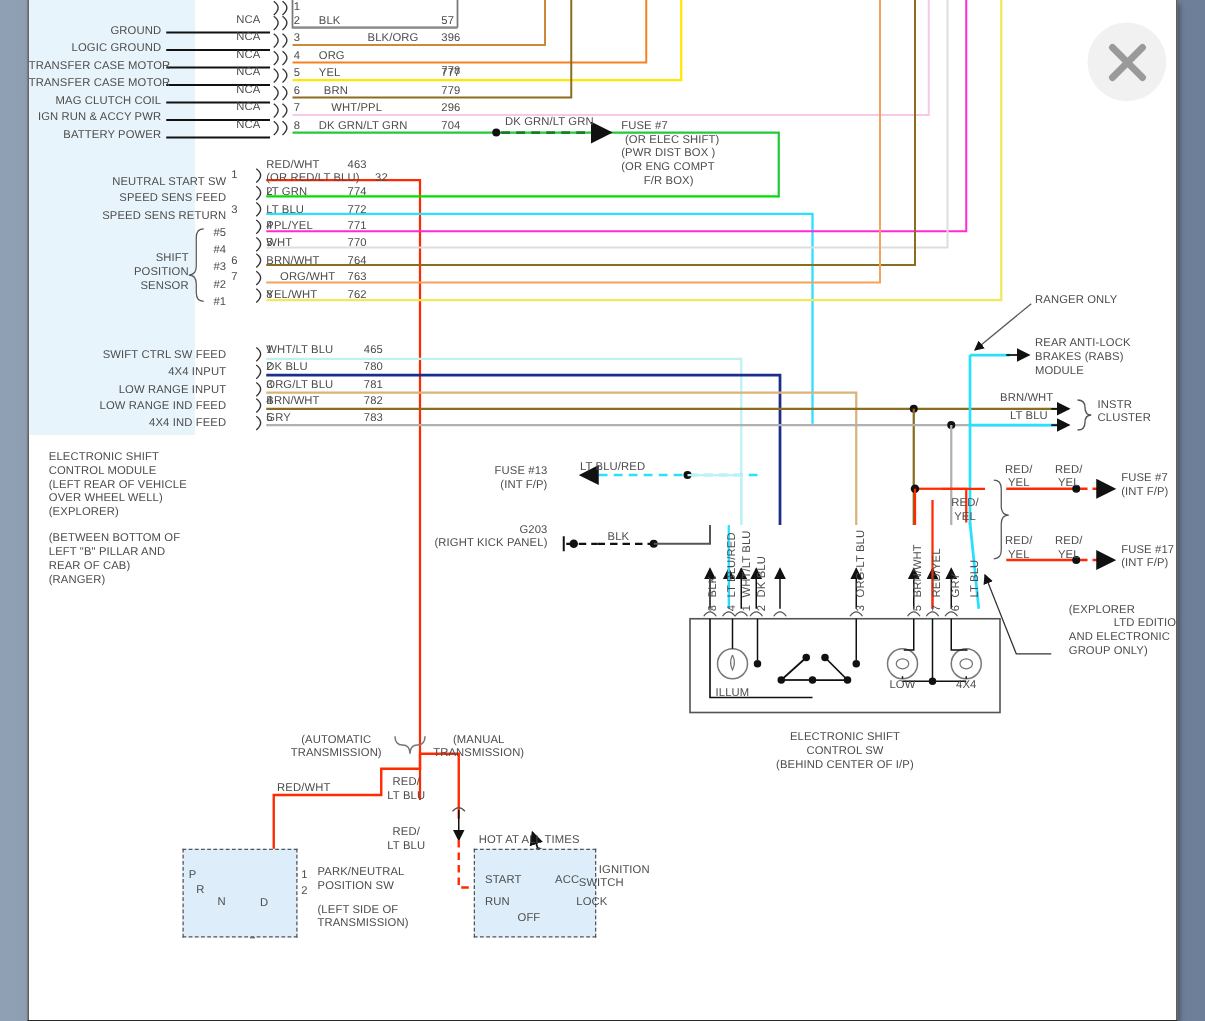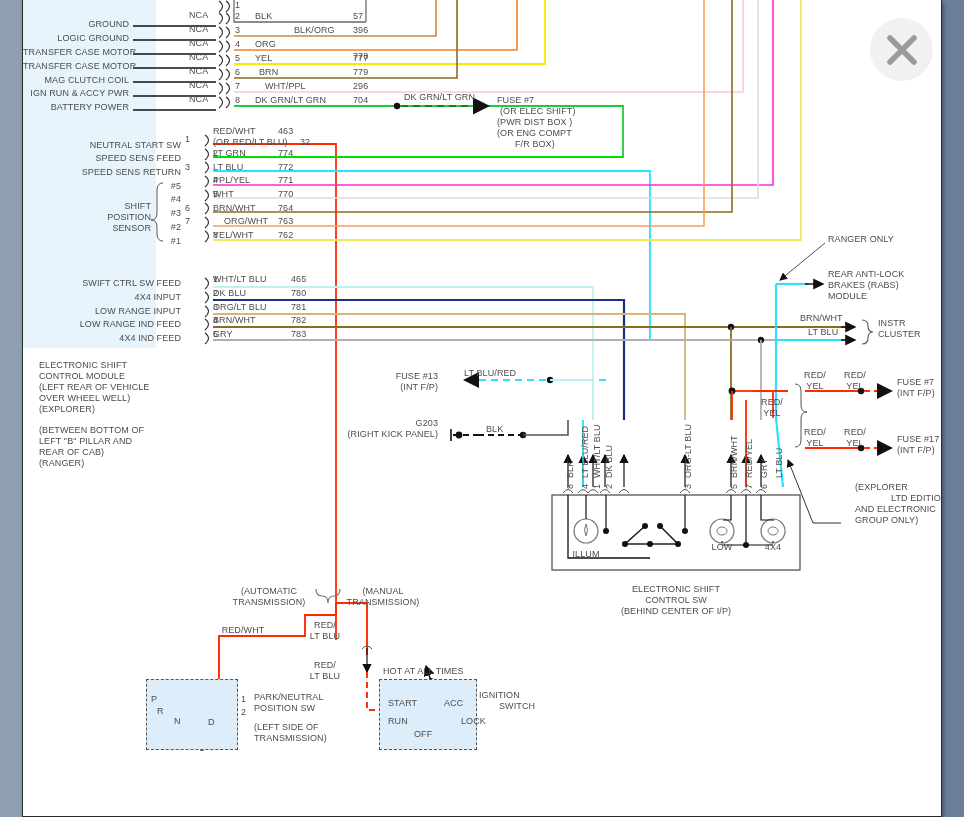--- a/index.html
+++ b/index.html
@@ -538,21 +538,21 @@
       <div class="t" style="left:231px;top:733px;">TRANSMISSION)</div>
 
       <div class="dashbox" style="left:356px;top:679px;width:96px;height:69px;"></div>
       <div class="t" style="left:360px;top:666px;">HOT AT ALL TIMES</div>
       <div class="t" style="left:365px;top:698px;">START</div>
       <div class="t" style="left:365px;top:716px;">RUN</div>
       <div class="t" style="left:421px;top:698px;">ACC</div>
       <div class="t" style="left:419px;top:716px;padding-left:19px;">LOCK</div>
       <div class="t" style="left:391px;top:729px;">OFF</div>
       <div class="t" style="left:456px;top:690px;">IGNITION</div>
-      <div class="t" style="left:476px;top:701px;">SWITCH</div>
+      <div class="t" style="left:440px;top:701px;">SWITCH</div>
 
     </div>
   </div>
 
   <div id="close-btn">
     <svg width="38" height="38" viewBox="0 0 38 38">
       <path d="M7,7 L31,31 M31,7 L7,31" stroke="#9a9a9a" stroke-width="5.5" stroke-linecap="round"></path>
     </svg>
   </div>
 

